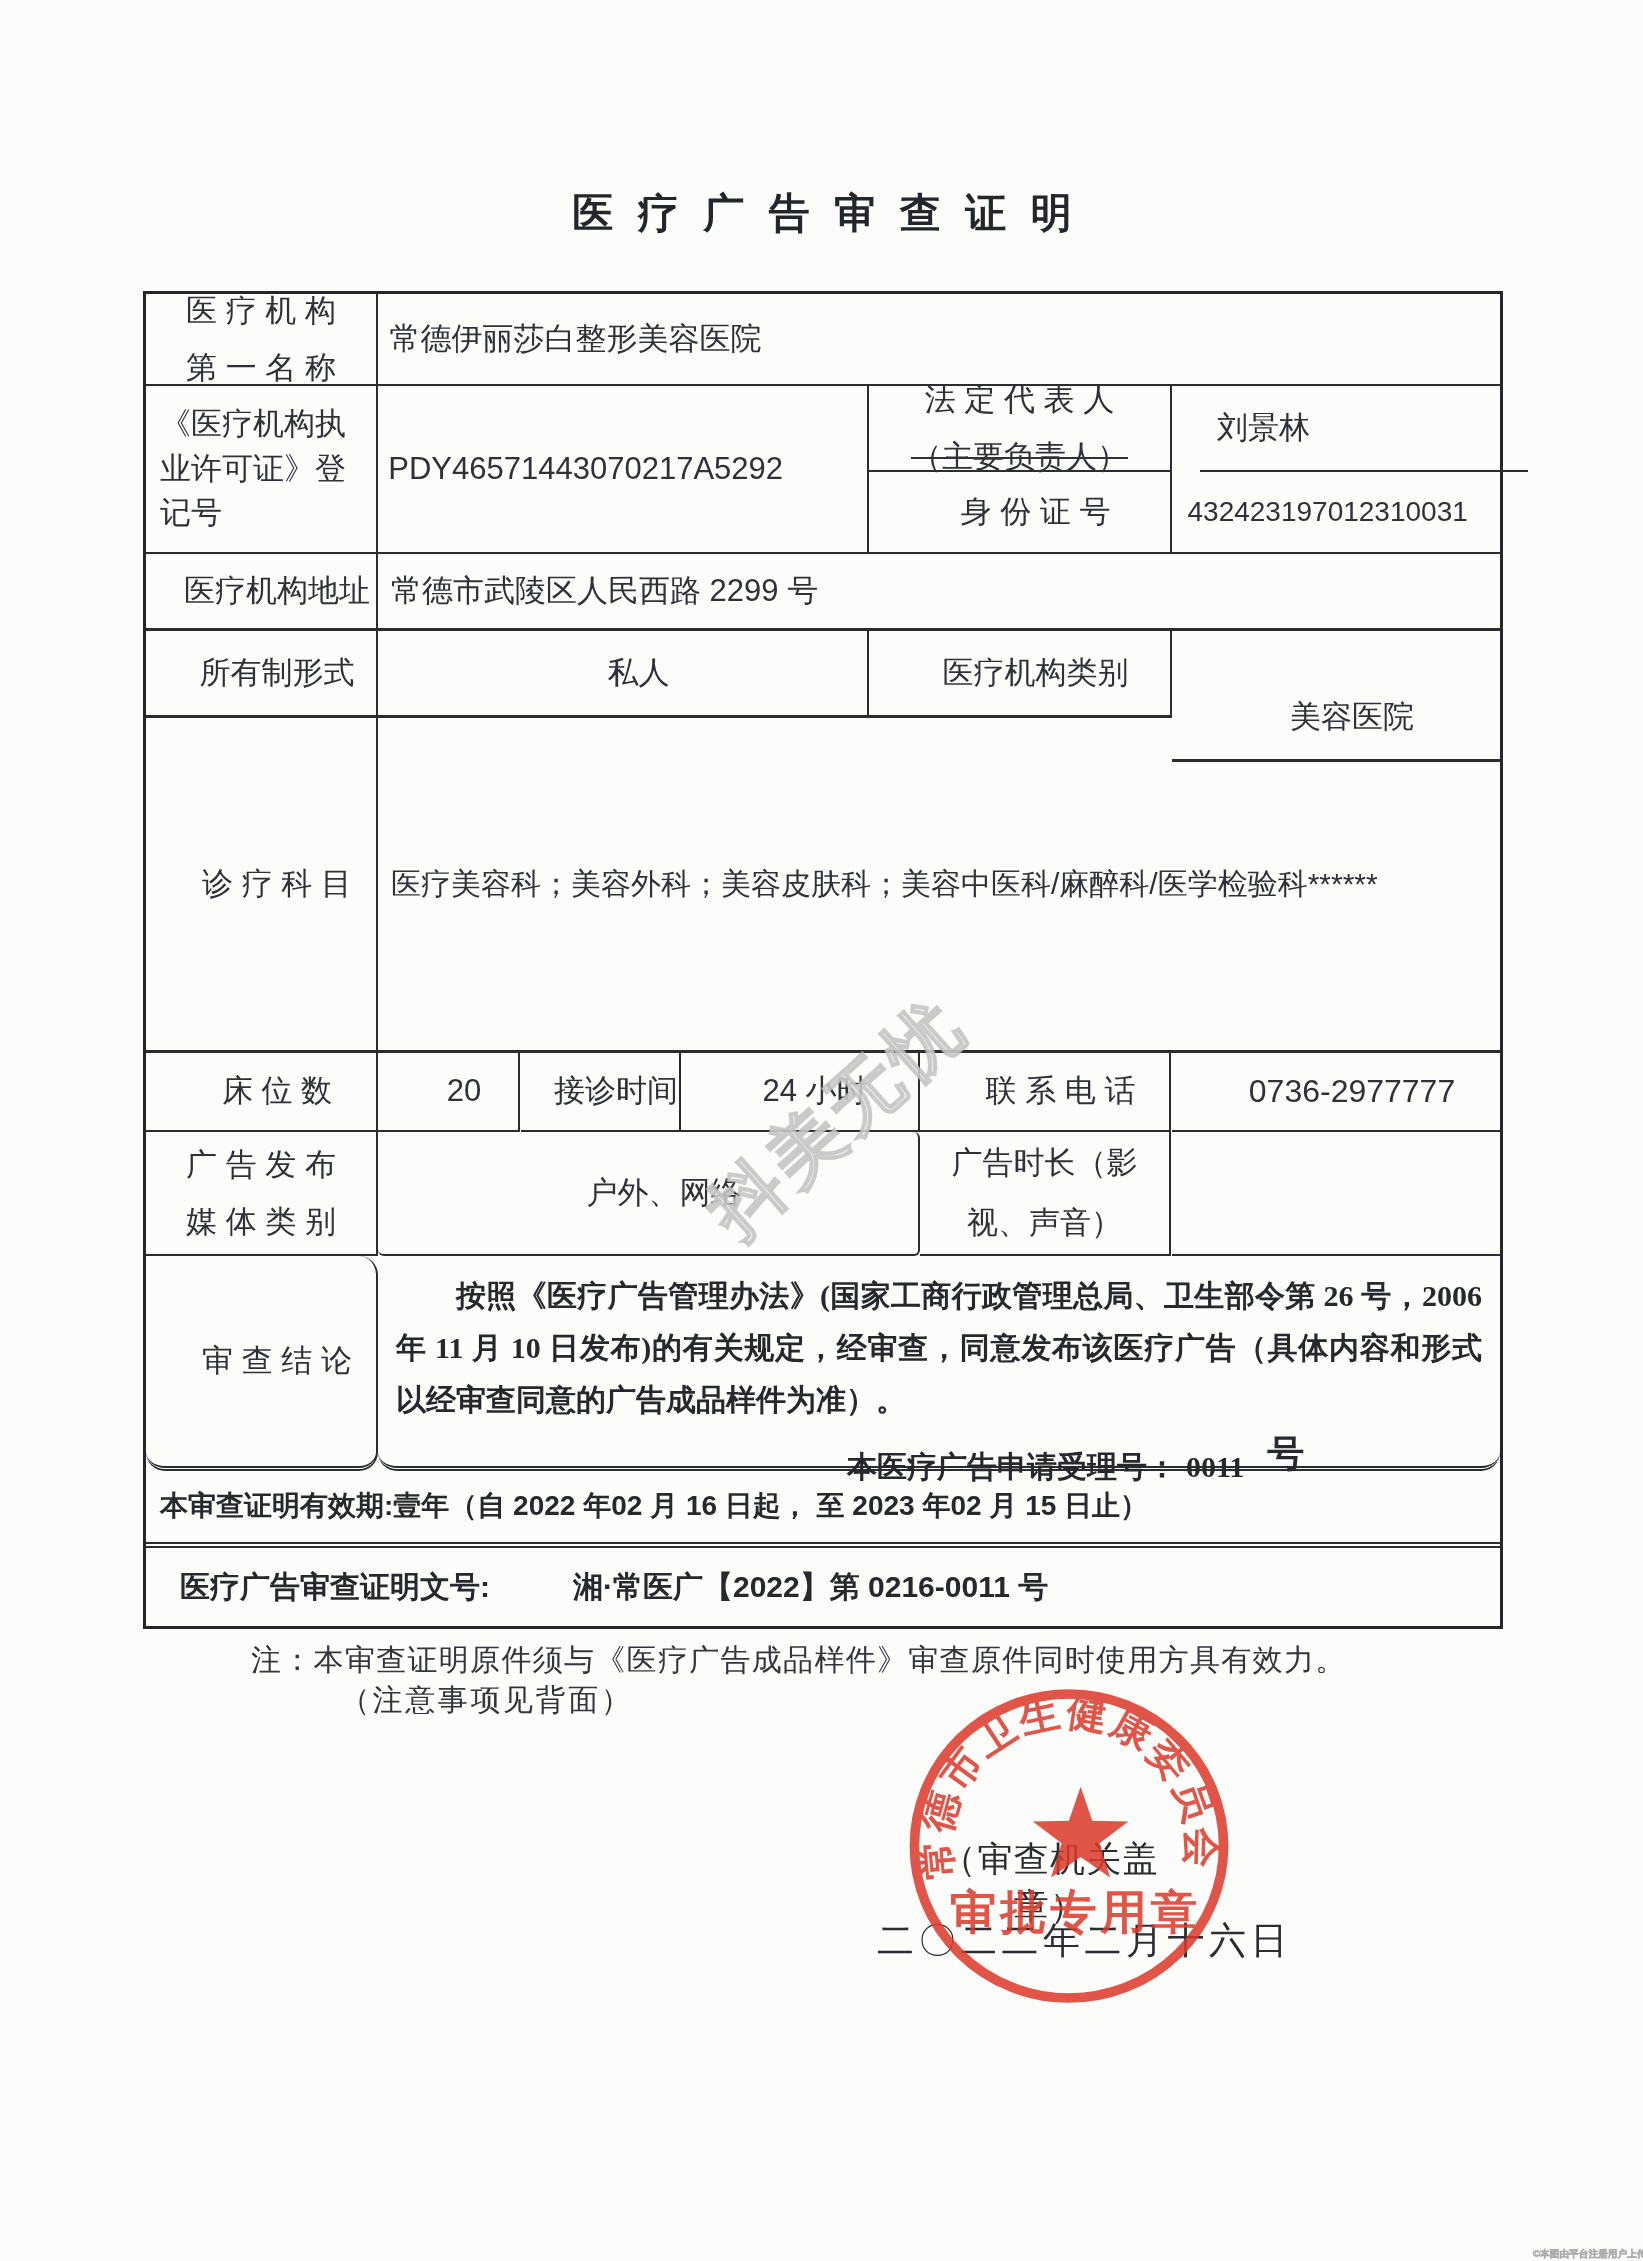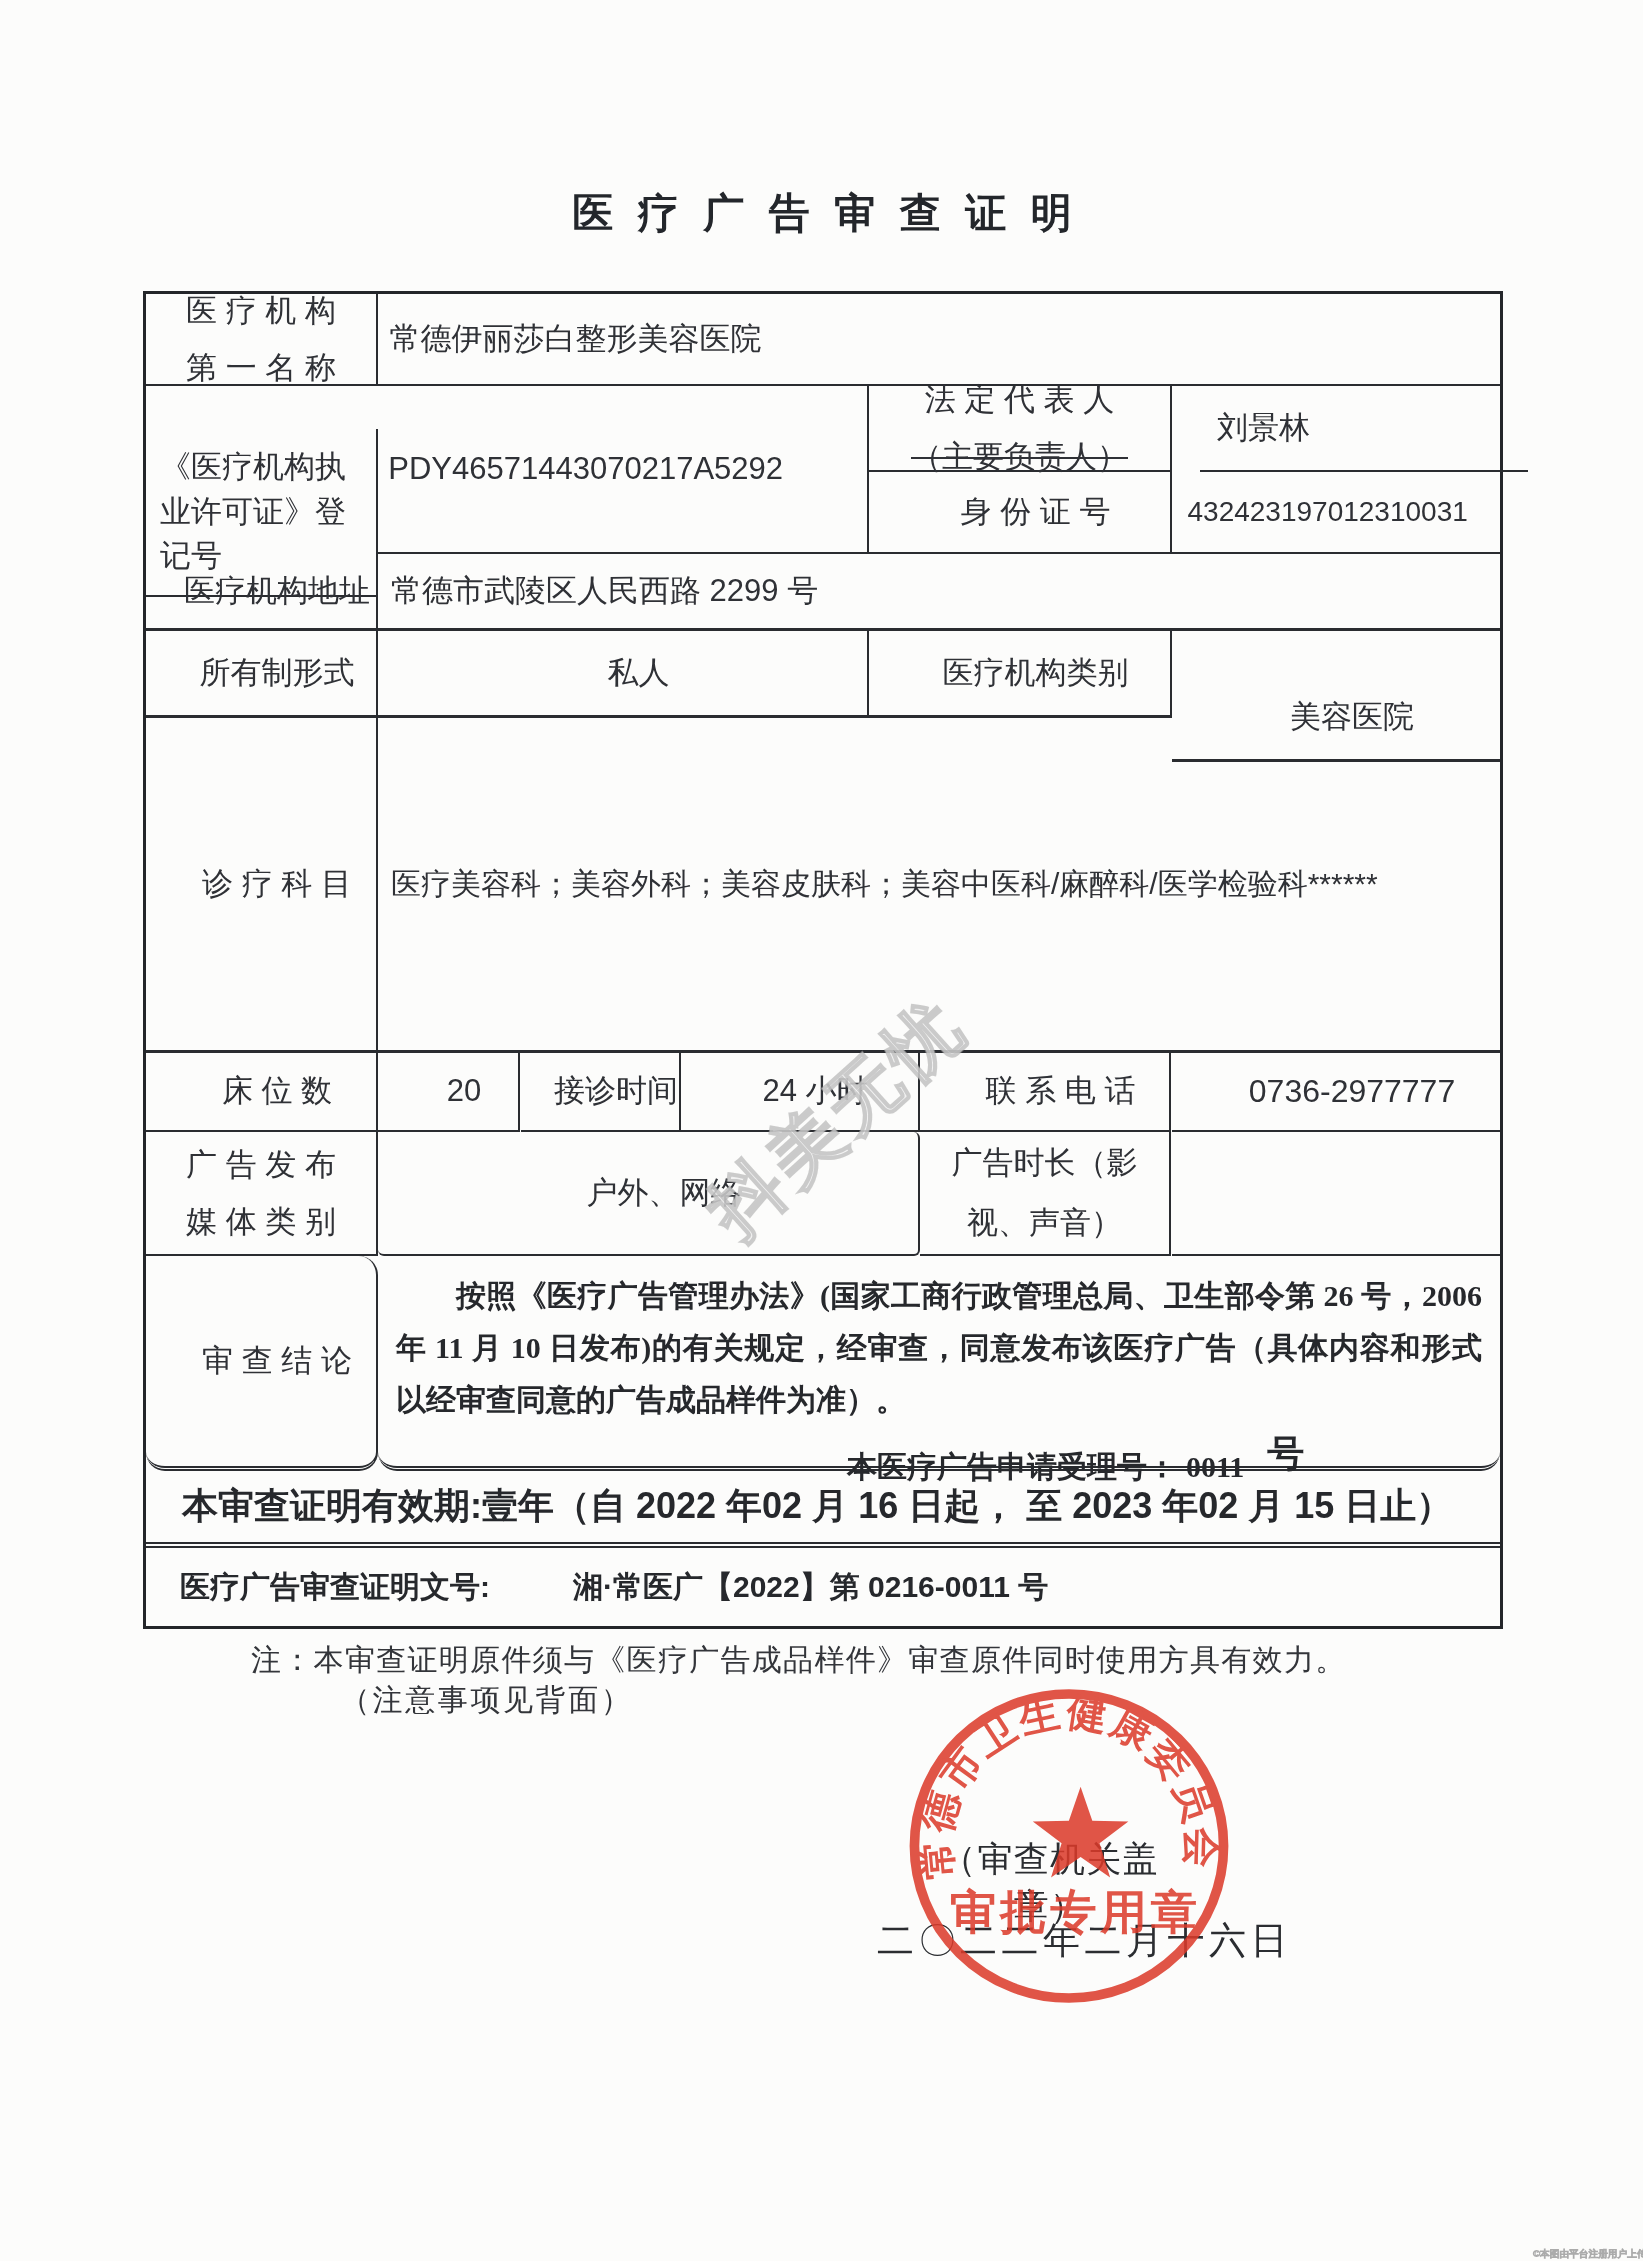--- a/index.html
+++ b/index.html
@@ -28,21 +28,21 @@
   .br{border-right-width:2.6px;}
   .bb{border-bottom-width:2.6px;}
   .bb5{border-bottom-width:3.2px;}
   .bb6{border-bottom-width:3.9px;}
   .dbl{border-bottom:5.8px double #2a2c30;border-radius:19px;}
   .dbl10{border-bottom:6.4px double #2a2c30;}
   .center{justify-content:center;text-align:center;padding-left:32px;}
   .left{justify-content:flex-start;}
   .col{flex-direction:column;justify-content:center;}
   .col > span{display:block;}
-  .pad{padding:0 14px;margin-top:43px;}
+  .pad{padding:0 14px;}
   
   #c-org-l  {left:0;top:0;width:232px;height:92px;}
   #c-org-v  {left:232px;top:0;width:1122px;height:92px;padding-left:11.6px;}
   #c-lic-l  {left:0;top:92px;width:232px;height:168px;}
   #c-lic-v  {left:232px;top:92px;width:491px;height:168px;padding-left:10.3px;}
   #c-rep-l  {left:723px;top:92px;width:303px;height:86px;}
   #c-rep-v  {left:1054px;top:92px;width:328px;height:86px;padding-left:17px;}
   #c-id-l   {left:723px;top:178px;width:303px;height:82px;}
   #c-id-v   {left:1026px;top:178px;width:328px;height:82px;padding-left:15.5px;font-size:28px;}
   #c-addr-l {left:0;top:260px;width:232px;height:77px;}
@@ -58,21 +58,21 @@
   #c-hrs-l  {left:375px;top:759px;width:160px;height:79px;}
   #c-hrs-v  {left:534px;top:759px;width:240px;height:79px;}
   #c-ph-l   {left:774px;top:759px;width:251px;height:79px;}
   #c-ph-v   {left:1026px;top:759px;width:328px;height:79px;font-size:32px;text-align:center;}
   #c-med-l  {left:0;top:838px;width:232px;height:124px;}
   #c-med-v  {left:232px;top:838px;width:542px;height:124px;border-radius:6px;}
   #c-dur-l  {left:774px;top:838px;width:251px;height:124px;padding:0 27px;line-height:1.95;}
   #c-dur-v  {left:1026px;top:838px;width:328px;height:124px;}
   #c-con-l  {left:0;top:962px;width:232px;height:215px;}
   #c-con-v  {left:232px;top:962px;width:1122px;height:215px;display:block;padding:14px 18px 0 18px;}
-  #c-val    {left:0;top:1177px;width:1354px;height:77px;padding-left:36px;font-weight:700;font-size:36px;color:#26282c;}
+  #c-val    {left:0;top:1177px;width:1354px;height:77px;padding-left:14px;font-weight:700;font-size:28px;color:#26282c;}
   #c-doc    {left:0;top:1254px;width:1354px;height:77px;padding-left:34px;font-weight:700;font-size:30px;color:#26282c;}
   .label-lines{line-height:1.85;text-align:center;width:100%;}
   .strike{text-decoration:line-through;text-decoration-thickness:1.9px;}
   .con-par{
     font-family:"Liberation Serif", serif;
     font-size:30px;line-height:52px;text-indent:2em;text-align:justify;
     font-weight:600;color:#26282c;margin:0;
   }
   .con-accept{
     font-family:"Liberation Serif", serif;

